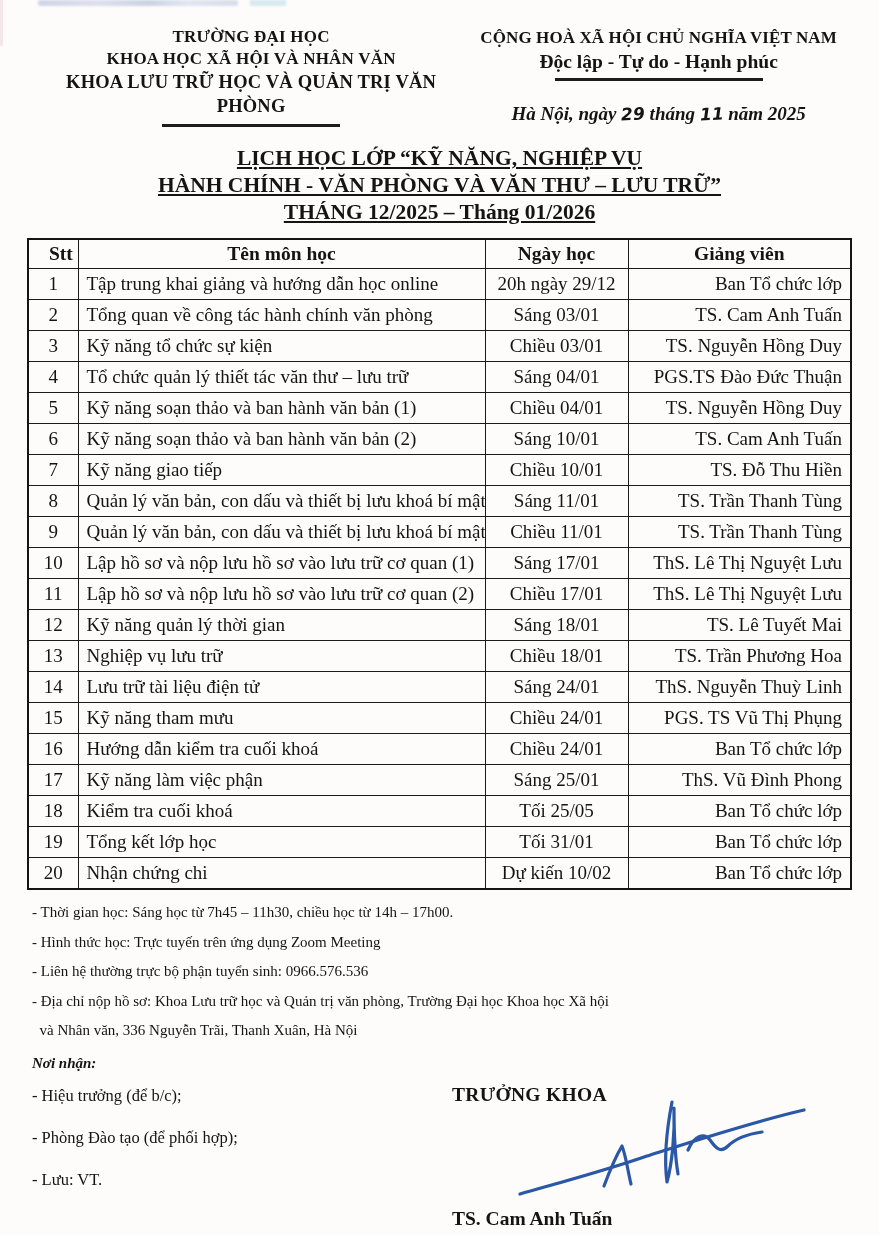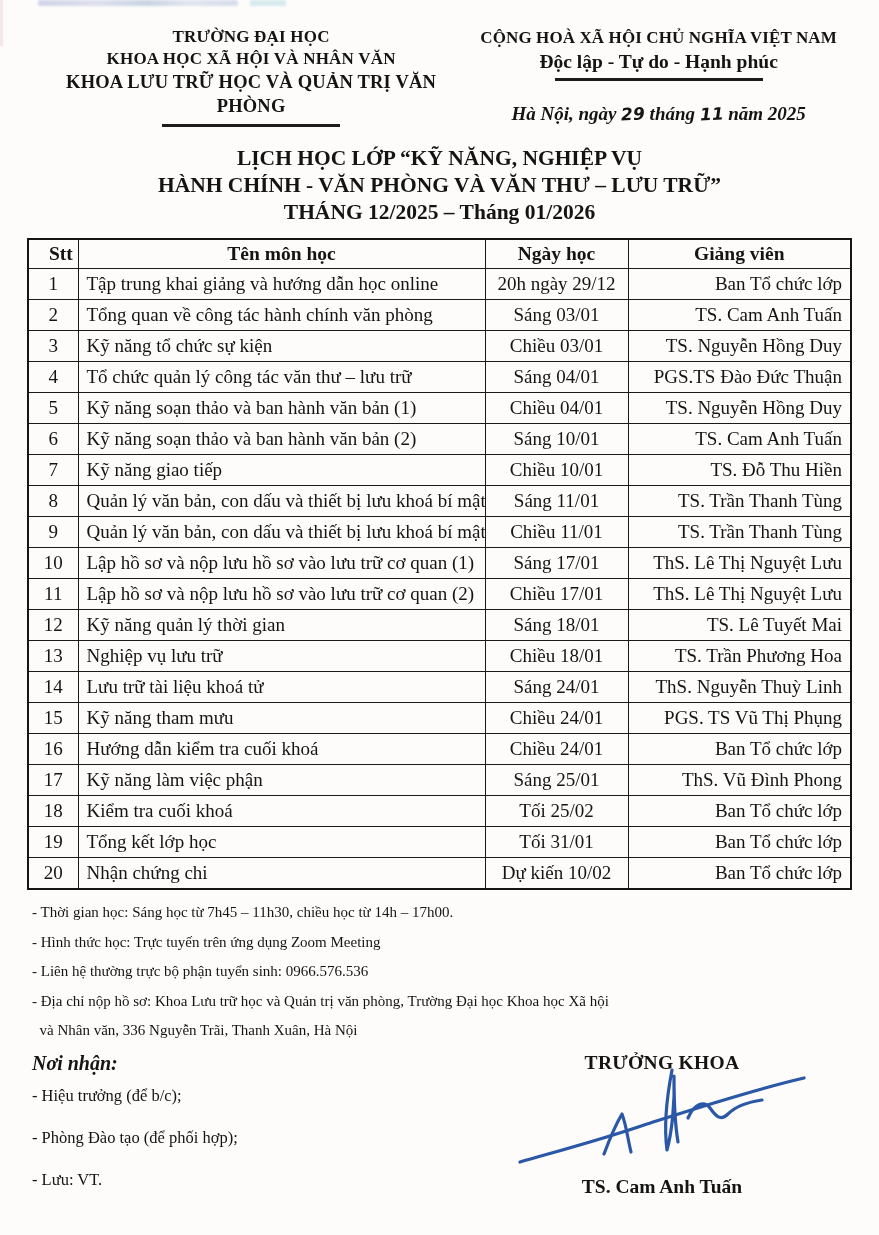--- a/index.html
+++ b/index.html
@@ -33,21 +33,21 @@
   .hdr-left .l1,.hdr-left .l2{font-weight:bold;font-size:17px;line-height:22px;letter-spacing:.2px;}
   .hdr-left .l3{font-weight:bold;font-size:18.5px;line-height:24px;letter-spacing:.2px;}
   .hdr-left .rule{width:178px;height:3px;background:#1c1c1c;margin:6px auto 0;}
   .hdr-right{width:400px;text-align:center;}
   .hdr-right .l1{font-weight:bold;font-size:17px;line-height:23px;letter-spacing:.1px;}
   .hdr-right .l2{font-weight:bold;font-size:19.5px;line-height:26px;}
   .hdr-right .rule{width:208px;height:2.5px;background:#1c1c1c;margin:3px auto 0;}
   .date-line{margin-top:22px;font-style:italic;font-weight:bold;font-size:19px;text-align:center;}
   .date-line .hand{font-family:"DejaVu Sans",sans-serif;font-weight:bold;font-size:17px;display:inline-block;transform:rotate(-3deg);}
 
-  .doc-title{margin-top:18px;text-align:center;font-weight:bold;font-size:21.5px;line-height:27px;}
+  .doc-title{margin-top:18px;text-align:center;font-weight:bold;font-size:21.5px;line-height:27px;text-decoration:underline;}
 
   table.schedule{
     border-collapse:collapse;
     margin:12px auto 0;
     width:823px;
     table-layout:fixed;
   }
   table.schedule th, table.schedule td{
     border:1.6px solid #1a1a1a;
     font-size:19px;
@@ -67,24 +67,24 @@
   td.c3{text-align:right;padding-right:10px;}
 
   .notes{margin:8px 0 0 32px;width:824px;}
   .note-line{
     font-size:15px;line-height:29.5px;
     white-space:pre-wrap;
   }
 
   .footer{display:flex;margin-top:6px;}
   .recipients{margin-left:32px;width:330px;}
-  .recipients .rtitle{font-weight:bold;font-style:italic;font-size:20px;line-height:22px;}
+  .recipients .rtitle{font-weight:bold;font-style:italic;font-size:15px;line-height:22px;}
   .recipients .ritem{font-size:16.5px;line-height:20px;margin-top:12px;}
   .recipients .ritem + .ritem{margin-top:22px;}
-  .sign-block{width:420px;margin-left:90px;text-align:center;position:relative;}
+  .sign-block{width:420px;margin-left:90px;text-align:left;position:relative;margin-top:32px;}
   .sign-title{font-weight:bold;font-size:19.5px;letter-spacing:.3px;}
   .signature{display:block;margin:-8px auto 0;}
   .sign-name{font-weight:bold;font-size:19.5px;margin-top:2px;}
 </style>
 </head>
 <body>
 
 <div class="page">
   <div class="top-smear"></div>
   <div class="top-smear2"></div>
@@ -146,21 +146,21 @@
           <td class="c3">TS. Cam Anh Tuấn</td>
         </tr>
         <tr>
           <td class="c0">3</td>
           <td class="c1">Kỹ năng tổ chức sự kiện</td>
           <td class="c2">Chiều 03/01</td>
           <td class="c3">TS. Nguyễn Hồng Duy</td>
         </tr>
         <tr>
           <td class="c0">4</td>
-          <td class="c1">Tổ chức quản lý công tác văn thư – lưu trữ</td>
+          <td class="c1">Tổ chức quản lý thiết tác văn thư – lưu trữ</td>
           <td class="c2">Sáng 04/01</td>
           <td class="c3">PGS.TS Đào Đức Thuận</td>
         </tr>
         <tr>
           <td class="c0">5</td>
           <td class="c1">Kỹ năng soạn thảo và ban hành văn bản (1)</td>
           <td class="c2">Chiều 04/01</td>
           <td class="c3">TS. Nguyễn Hồng Duy</td>
         </tr>
         <tr>
@@ -206,21 +206,21 @@
           <td class="c3">TS. Lê Tuyết Mai</td>
         </tr>
         <tr>
           <td class="c0">13</td>
           <td class="c1">Nghiệp vụ lưu trữ</td>
           <td class="c2">Chiều 18/01</td>
           <td class="c3">TS. Trần Phương Hoa</td>
         </tr>
         <tr>
           <td class="c0">14</td>
-          <td class="c1">Lưu trữ tài liệu khoá tử</td>
+          <td class="c1">Lưu trữ tài liệu điện tử</td>
           <td class="c2">Sáng 24/01</td>
           <td class="c3">ThS. Nguyễn Thuỳ Linh</td>
         </tr>
         <tr>
           <td class="c0">15</td>
           <td class="c1">Kỹ năng tham mưu</td>
           <td class="c2">Chiều 24/01</td>
           <td class="c3">PGS. TS Vũ Thị Phụng</td>
         </tr>
         <tr>
@@ -231,21 +231,21 @@
         </tr>
         <tr>
           <td class="c0">17</td>
           <td class="c1">Kỹ năng làm việc phận</td>
           <td class="c2">Sáng 25/01</td>
           <td class="c3">ThS. Vũ Đình Phong</td>
         </tr>
         <tr>
           <td class="c0">18</td>
           <td class="c1">Kiểm tra cuối khoá</td>
-          <td class="c2">Tối 25/02</td>
+          <td class="c2">Tối 25/05</td>
           <td class="c3">Ban Tổ chức lớp</td>
         </tr>
         <tr>
           <td class="c0">19</td>
           <td class="c1">Tổng kết lớp học</td>
           <td class="c2">Tối 31/01</td>
           <td class="c3">Ban Tổ chức lớp</td>
         </tr>
         <tr>
           <td class="c0">20</td>

